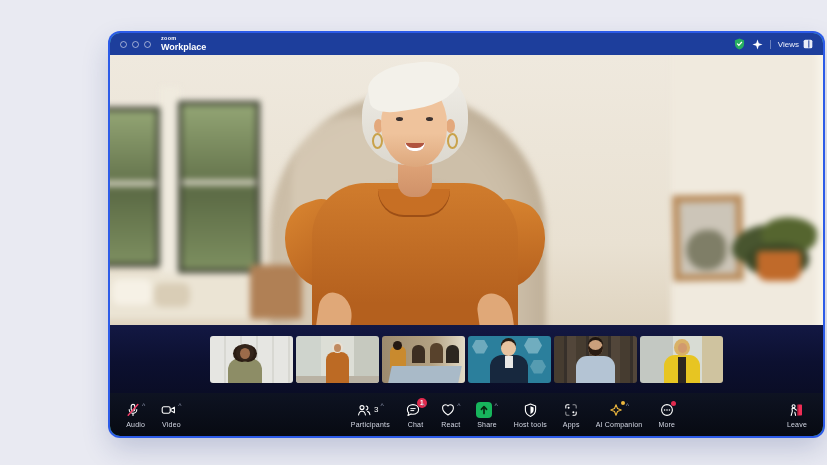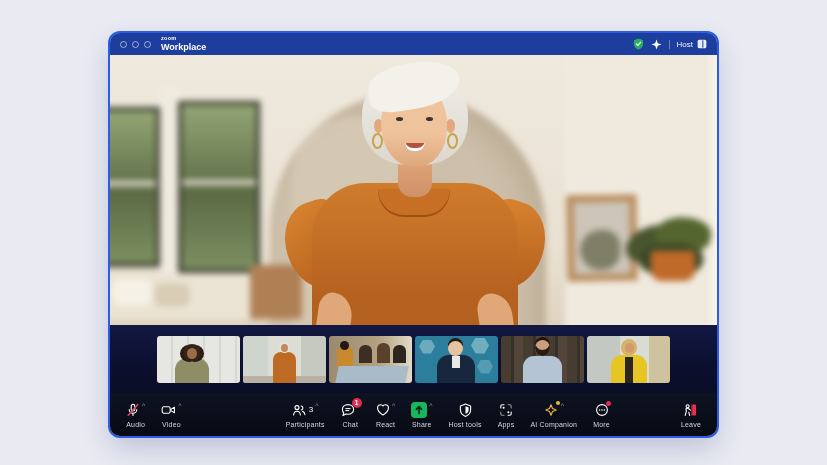--- a/index.html
+++ b/index.html
@@ -1,21 +1,21 @@
 <!DOCTYPE html>
 <html><head>
 <meta charset="utf-8">
 <style>
   * { margin:0; padding:0; box-sizing:border-box; }
   html,body { width:827px; height:465px; }
   body { font-family:"Liberation Sans", sans-serif; background:#e9eaf2; overflow:hidden; }
   .page { position:relative; width:827px; height:465px; }
 
   
-  .zoom-window { position:absolute; left:110px; top:33px; width:607px; height:403px;
+  .zoom-window { position:absolute; left:110px; top:33px; width:713px; height:403px;
     border-radius:10px; background:#5eead4; overflow:hidden;
     box-shadow:0 0 0 2px #2c5be8, 0 12px 28px rgba(30,50,120,.22); }
 
   
   .titlebar { position:absolute; top:0; left:0; right:0; height:22px; background:#1d3e9c;
     display:flex; align-items:center; padding:0 10px; }
   .traffic { display:flex; gap:5px; align-items:center; }
   .traffic span { width:7px; height:7px; border-radius:50%; border:1.2px solid rgba(255,255,255,.55); display:block; }
   .logo { margin-left:10px; color:#fff; line-height:1; }
   .logo .lt { font-size:5.5px; letter-spacing:.3px; display:block; margin-bottom:1px; font-weight:bold; }
@@ -161,21 +161,21 @@
               <path d="M3.7 6.3 5.3 7.9 8.3 4.6" stroke="#fff" stroke-width="1.3" fill="none" stroke-linecap="round"></path>
             </svg>
         </span>
         <span>
           <svg width="11" height="11" viewBox="0 0 12 12">
               <path d="M6 0.5 7.4 4.6 11.5 6 7.4 7.4 6 11.5 4.6 7.4 0.5 6 4.6 4.6Z" fill="#fff"></path>
             </svg>
         </span>
         <span class="tb-divider"></span>
         <span class="views-btn">
-          <span>Host</span>
+          <span>Views</span>
           <svg width="10" height="10" viewBox="0 0 12 12">
               <rect x="0.8" y="0.8" width="10.4" height="10.4" rx="2" fill="#e9edf9"></rect>
               <rect x="6.4" y="1.6" width="1.2" height="8.8" fill="#1d3e9c"></rect>
             </svg>
         </span>
       </div>
     </div>
 
     <div class="video">
       <div class="bgblur">

